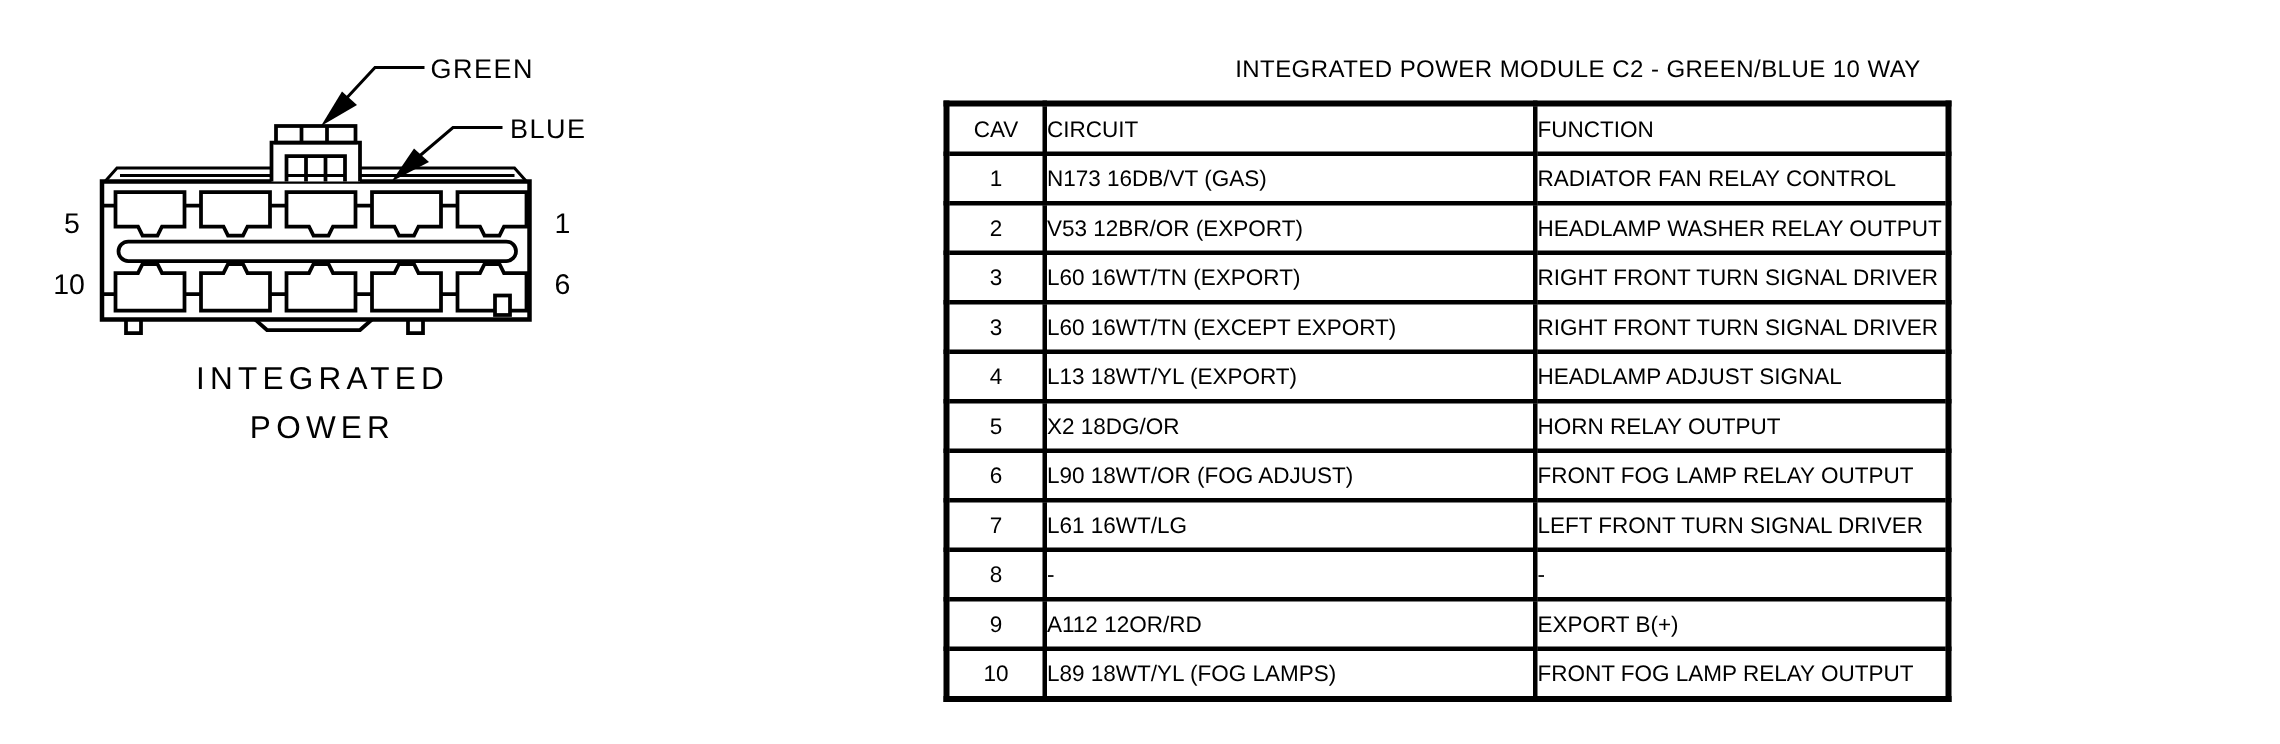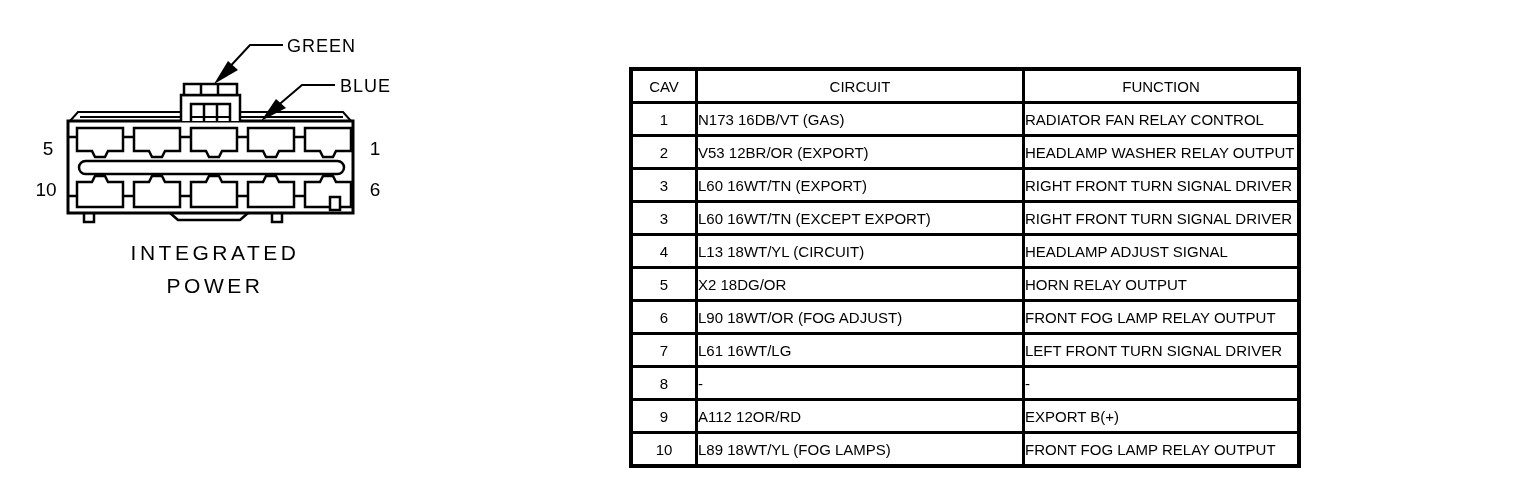--- a/index.html
+++ b/index.html
@@ -39,21 +39,21 @@
     border: 3px solid #000;
     height: 30px;
     font-size: 15px;
     font-weight: normal;
     padding: 0;
     white-space: nowrap;
     overflow: hidden;
   }
   th.cav, td.cav   { width: 62px; text-align: center; }
   th.circuit       { width: 324px; }
-  th.circuit, th.function { text-align: center; }
+  th.circuit, th.function { text-align: left; }
   td.circuit, td.function { text-align: left; padding-left: 9px; }
 </style>
 </head>
 <body>
 
 <div class="stage">
 
   <svg class="connector-svg" width="440" height="340" viewBox="0 0 440 340" stroke="#000" fill="none" stroke-linejoin="miter" stroke-linecap="butt">
 
     <line x1="68" y1="137" x2="353" y2="137" stroke-width="2.5"></line>
@@ -104,20 +104,21 @@
     <text x="46" y="196" fill="#000" stroke="none" font-size="19" text-anchor="middle" font-family="Liberation Sans, sans-serif">10</text>
     <text x="375" y="155" fill="#000" stroke="none" font-size="19" text-anchor="middle" font-family="Liberation Sans, sans-serif">1</text>
     <text x="375" y="196" fill="#000" stroke="none" font-size="19" text-anchor="middle" font-family="Liberation Sans, sans-serif">6</text>
   </svg>
 
   <div class="caption">
     <div>INTEGRATED</div>
     <div>POWER</div>
   </div>
 
+  <div class="table-title">INTEGRATED POWER MODULE C2 - GREEN/BLUE 10 WAY</div>
 
   <table class="pinout">
     <thead>
       <tr>
         <th class="cav">CAV</th>
         <th class="circuit">CIRCUIT</th>
         <th class="function">FUNCTION</th>
       </tr>
     </thead>
     <tbody>
@@ -136,21 +137,21 @@
         <td class="circuit">L60 16WT/TN (EXPORT)</td>
         <td class="function">RIGHT FRONT TURN SIGNAL DRIVER</td>
       </tr>
       <tr>
         <td class="cav">3</td>
         <td class="circuit">L60 16WT/TN (EXCEPT EXPORT)</td>
         <td class="function">RIGHT FRONT TURN SIGNAL DRIVER</td>
       </tr>
       <tr>
         <td class="cav">4</td>
-        <td class="circuit">L13 18WT/YL (CIRCUIT)</td>
+        <td class="circuit">L13 18WT/YL (EXPORT)</td>
         <td class="function">HEADLAMP ADJUST SIGNAL</td>
       </tr>
       <tr>
         <td class="cav">5</td>
         <td class="circuit">X2 18DG/OR</td>
         <td class="function">HORN RELAY OUTPUT</td>
       </tr>
       <tr>
         <td class="cav">6</td>
         <td class="circuit">L90 18WT/OR (FOG ADJUST)</td>

